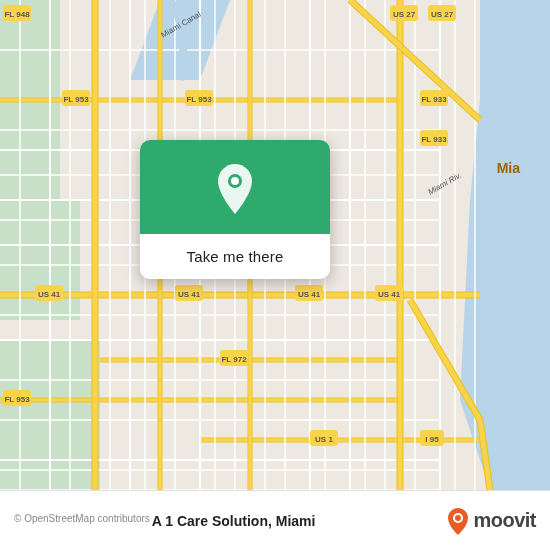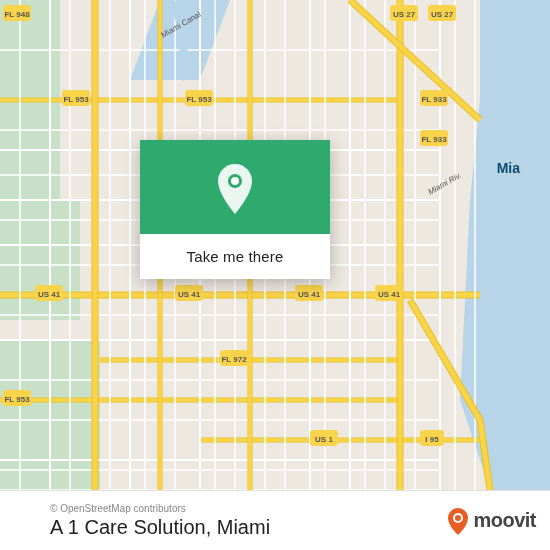--- a/index.html
+++ b/index.html
@@ -27,21 +27,21 @@
       width: 100%; height: 100%;
     }
 
     
     #card-overlay {
       position: absolute;
       top: 140px;
       left: 140px;
       width: 190px;
       background: white;
-      border-radius: 0;
+      border-radius: 10px;
       box-shadow: 0 4px 16px rgba(0,0,0,0.25);
       overflow: hidden;
       display: flex;
       flex-direction: column;
       align-items: center;
     }
 
     #card-top {
       background: #2eaa6e;
       width: 100%;
@@ -72,34 +72,33 @@
       background: white;
       display: flex;
       align-items: center;
       justify-content: space-between;
       padding: 0 14px 0 14px;
       border-top: 1px solid #e0e0e0;
     }
 
     #footer-left {
       display: flex;
-      flex-direction: column;
+      flex-direction: row;
       gap: 2px;
-      margin-left: 36px;
     }
 
     #osm-credit {
       font-size: 10px;
       color: #888;
     }
 
     #location-label {
-      font-size: 20px;
+      font-size: 14px;
       color: #222;
-      font-weight: 400;
+      font-weight: 700;
     }
 
     #moovit-logo {
       display: flex;
       align-items: center;
       gap: 4px;
     }
 
     #moovit-pin {
       width: 22px;
@@ -126,21 +125,21 @@
     .road-outline-major { stroke: #e8c020; stroke-width: 7; fill: none; }
     .road-outline-medium { stroke: #e8c020; stroke-width: 5; fill: none; }
 
     
     #miami-label {
       position: absolute;
       right: 30px;
       top: 160px;
       font-size: 14px;
       font-weight: bold;
-      color: #0c4a6e;
+      color: #a16207;
       font-family: Arial, sans-serif;
     }
   </style>
 </head>
 <body>
 
 <div id="map-container">
   <svg id="map-svg" viewBox="0 0 550 490" xmlns="http://www.w3.org/2000/svg">
 
     <rect width="550" height="490" fill="#ede8e0"></rect>

